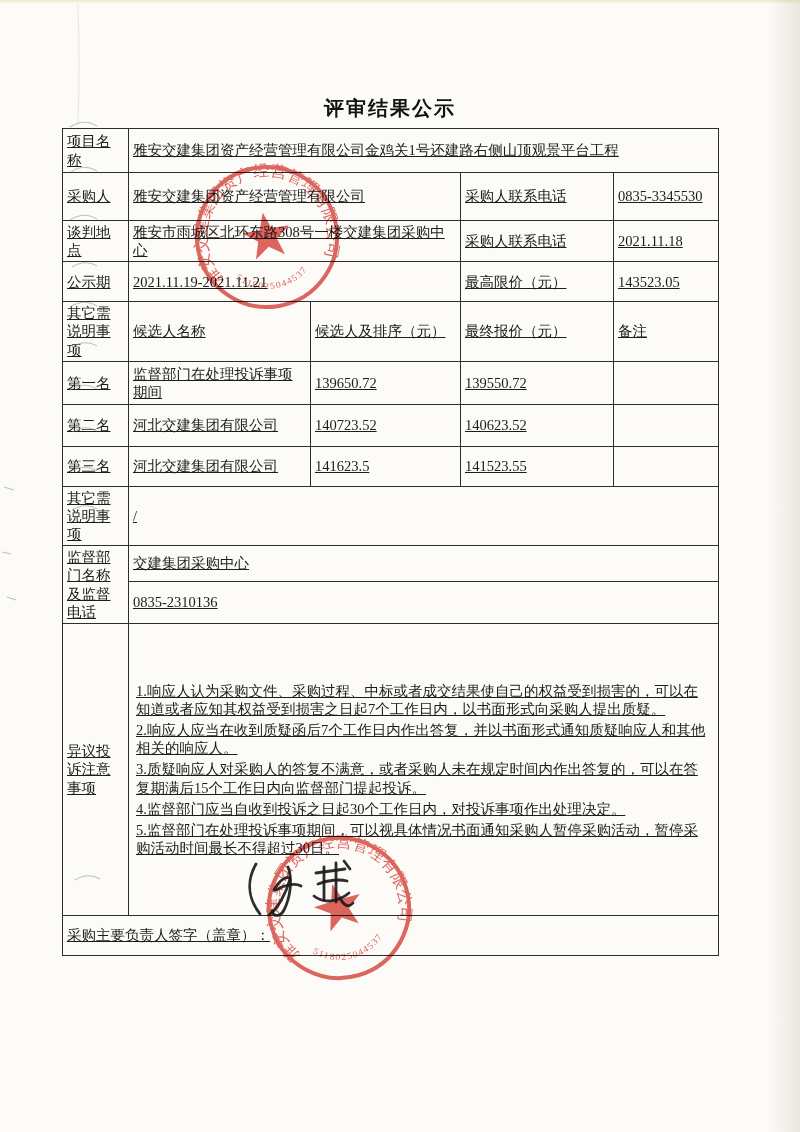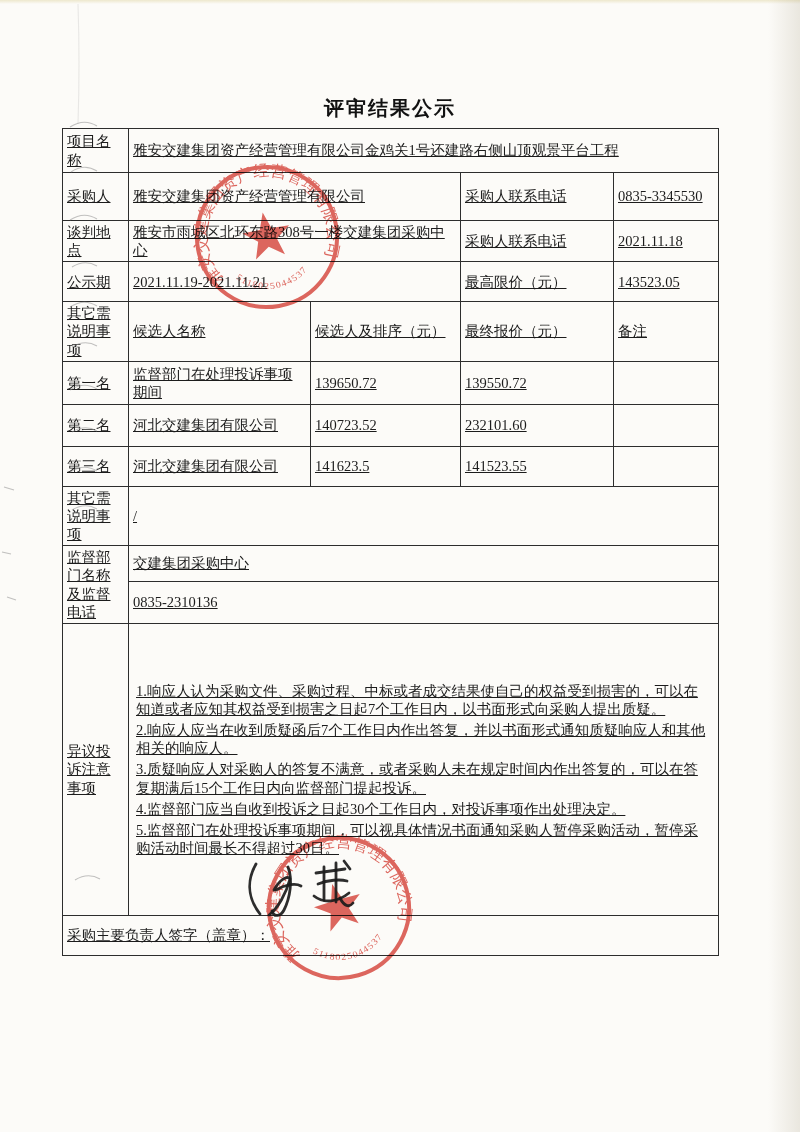--- a/index.html
+++ b/index.html
@@ -96,21 +96,21 @@
       <td class="lbl">第一名</td>
       <td class="name-cell">监督部门在处理投诉事项期间</td>
       <td class="ctr">139650.72</td>
       <td class="ctr">139550.72</td>
       <td class="ctr"></td>
     </tr>
     <tr class="r7">
       <td class="lbl">第二名</td>
       <td class="name-cell">河北交建集团有限公司</td>
       <td class="ctr">140723.52</td>
-      <td class="ctr">232101.60</td>
+      <td class="ctr">140623.52</td>
       <td class="ctr"></td>
     </tr>
     <tr class="r8">
       <td class="lbl">第三名</td>
       <td class="name-cell">河北交建集团有限公司</td>
       <td class="ctr">141623.5</td>
       <td class="ctr">141523.55</td>
       <td class="ctr"></td>
     </tr>
     <tr class="r9">

